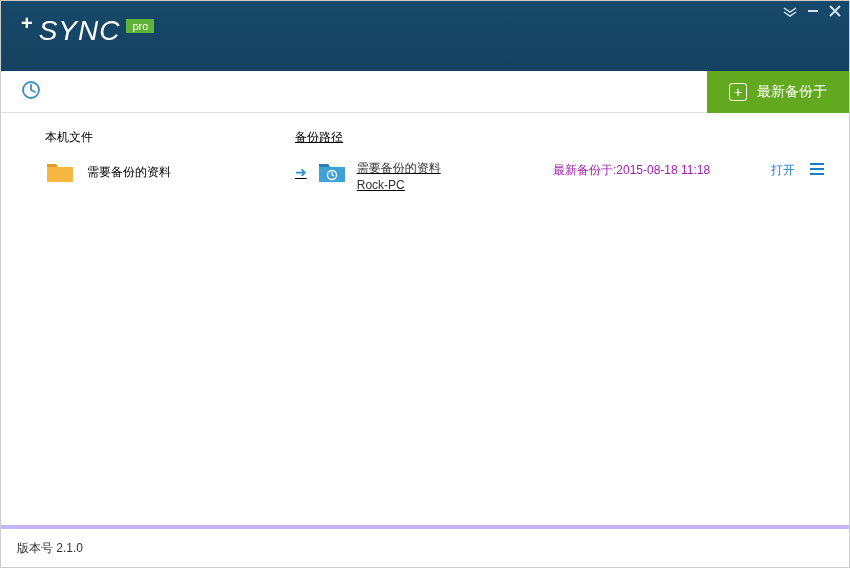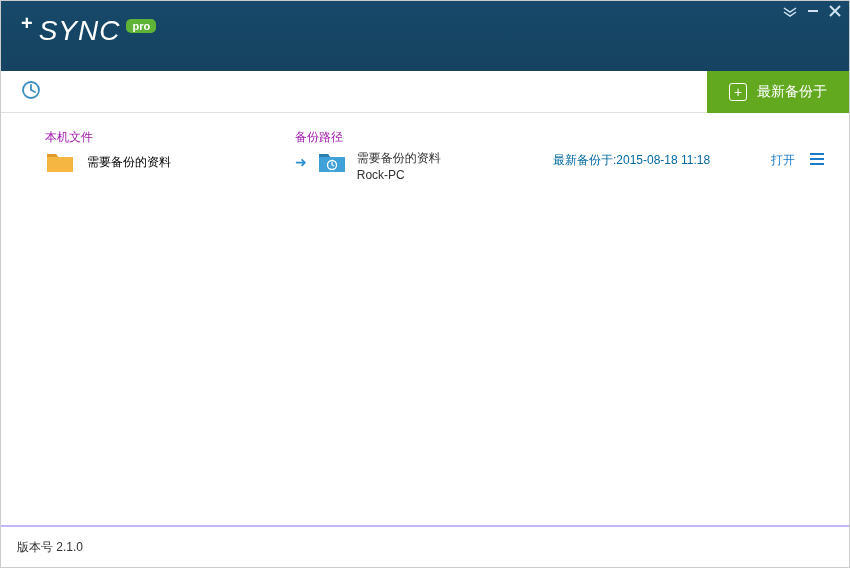--- a/index.html
+++ b/index.html
@@ -3,55 +3,55 @@
 <meta charset="utf-8">
 <style>
 * { margin: 0; padding: 0; box-sizing: border-box; }
 body { font-family: "Microsoft YaHei", Arial, sans-serif; font-size: 12px; background: #fff; }
 .app { width: 850px; height: 568px; border: 1px solid #ccc; display: flex; flex-direction: column; overflow: hidden; }
 
 .titlebar { height: 70px; background: linear-gradient(#17496a, #154260); display: flex; align-items: stretch; position: relative; }
 .logo-area { display: flex; align-items: center; padding-left: 20px; padding-bottom: 10px; gap: 6px; }
 .logo-plus { color: #fff; font-size: 20px; font-weight: bold; margin-top: -16px; }
 .logo-text { color: #fff; font-size: 28px; font-weight: normal; font-style: italic; letter-spacing: 1px; }
-.logo-badge { background: #5fb336; color: #fff; padding: 1px 6px; border-radius: 5px; font-size: 11px; font-weight: bold; margin-top: -10px; }
+.logo-badge { background: #5fb336; color: #fff; padding: 1px 6px; border-radius: 0; font-size: 11px; font-weight: normal; margin-top: -10px; }
 
 .nav { display: flex; margin-left: 110px; }
 .nav-item { width: 70px; display: flex; flex-direction: column; align-items: center; justify-content: center; gap: 4px; color: #fff; cursor: pointer; }
 .nav-item.active { background: #2d6f9e; }
 .nav-label { font-size: 12px; }
 
 .win-controls { position: absolute; right: 8px; top: 4px; display: flex; gap: 10px; align-items: center; }
 .win-btn { color: #cfe3f0; cursor: pointer; font-size: 14px; line-height: 1; }
 
 .toolbar { height: 42px; background: #fff; border-bottom: 1px solid #e0e0e0; display: flex; align-items: center; padding: 0 0 0 20px; }
 .history-icon { color: #3b8fc3; }
 .toolbar-spacer { flex: 1; }
 .create-btn { background: #63a91f; color: #fff; height: 42px; padding: 0 22px; display: flex; align-items: center; gap: 10px; font-size: 14px; cursor: pointer; }
 .create-btn .plus-box { width: 18px; height: 18px; border: 1.5px solid #fff; border-radius: 3px; display: flex; align-items: center; justify-content: center; font-size: 14px; line-height: 1; }
 
 .content { flex: 1; padding: 16px 24px 0 44px; position: relative; }
-.headers { display: flex; color: #a21caf; font-size: 12px; margin-bottom: 4px; }
+.headers { display: flex; color: #000000; font-size: 12px; margin-bottom: 14px; }
 .col1 { width: 250px; }
-.col2 { width: 258px; }
+.col2 { width: 258px; text-decoration: underline; }
 .col3 { flex: 1; }
 
 .row { display: flex; align-items: flex-start; }
 .local-file { display: flex; align-items: center; gap: 12px; }
 .folder-icon { width: 30px; height: 24px; }
 .arrow { color: #2d8fd6; margin: 4px 10px 0 0; font-size: 14px; }
 .backup-path { display: flex; align-items: flex-start; gap: 10px; }
 .folder-blue { width: 30px; height: 24px; }
 .path-text { line-height: 1.4; color: #333; }
 .backup-info { display: flex; align-items: center; padding-top: 2px; }
-.info-text { color: #0369a1; flex: 1; }
+.info-text { color: #a21caf; flex: 1; }
 .open-link { color: #1a7bc9; cursor: pointer; margin-right: 14px; }
 .menu-icon { color: #1a7bc9; cursor: pointer; }
 
-.footer { height: 42px; border-top: 2px solid #c4b5fd; display: flex; align-items: center; padding: 12px 16px; color: #333; font-size: 12px; }
+.footer { height: 42px; border-top: 4px solid #c4b5fd; display: flex; align-items: center; padding: 12px 16px; color: #333; font-size: 12px; }
 </style>
 </head>
 <body>
 
 <div class="app">
 
   <div class="titlebar">
     <div class="logo-area">
       <span class="logo-plus">+</span>
       <span class="logo-text">SYNC</span>

